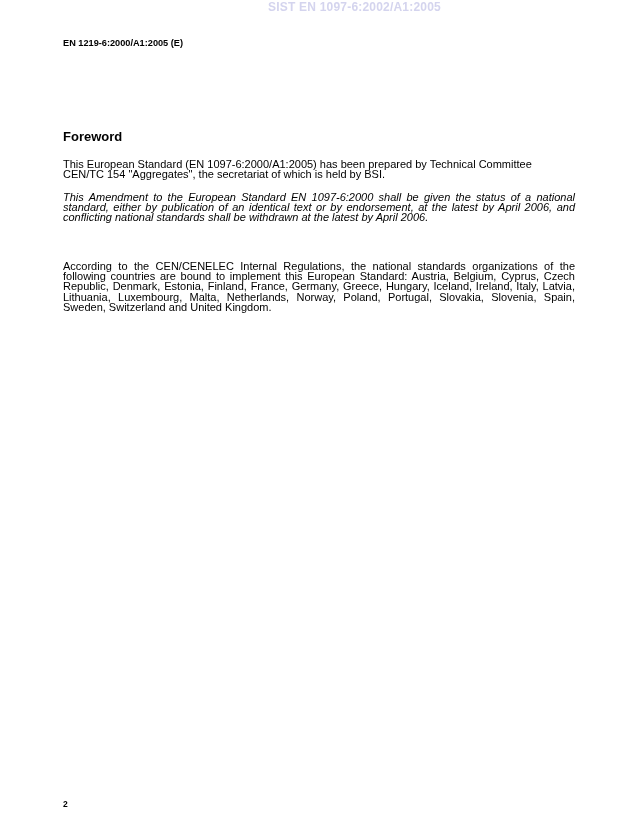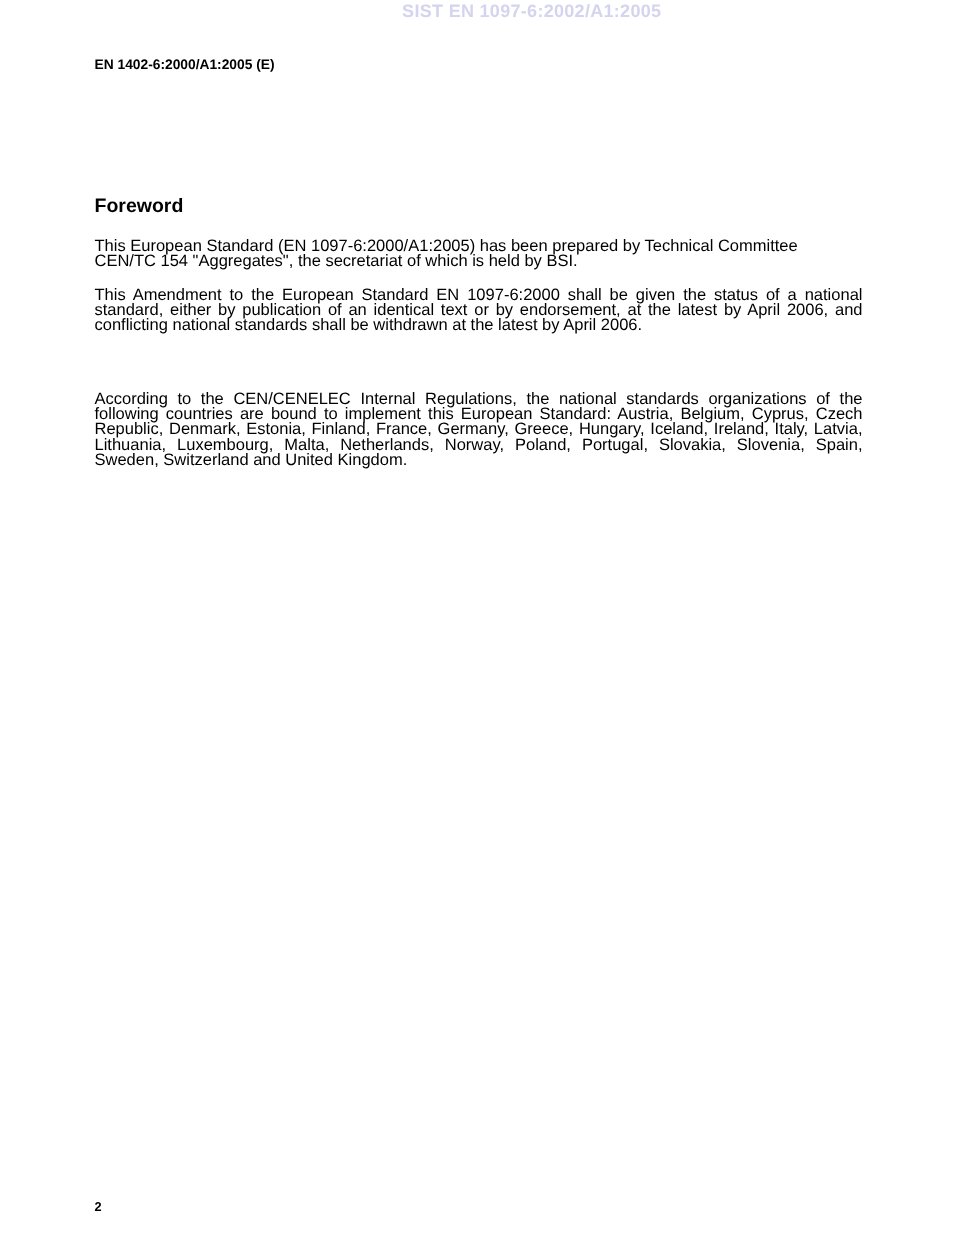--- a/index.html
+++ b/index.html
@@ -2,31 +2,31 @@
 <html><head>
 <meta charset="utf-8">
 <style>
   html, body { margin: 0; padding: 0; background: #ffffff; }
   body { width: 637px; height: 825px; position: relative; overflow: hidden; font-family: "Liberation Sans", sans-serif; color: #000; }
   .watermark { position: absolute; top: 0; left: 0; width: 637px; text-align: center; font-weight: bold; font-size: 12px; color: #d4d4ee; line-height: 14px; letter-spacing: 0.2px; padding-left: 36px; }
   .doc-id { position: absolute; top: 37px; left: 63px; font-weight: bold; font-size: 9.2px; line-height: 12px; }
   .heading { position: absolute; top: 129px; left: 63px; font-weight: bold; font-size: 13px; line-height: 16px; }
   .body { position: absolute; left: 63px; width: 512px; font-size: 11px; line-height: 10.2px; }
   .p1 { top: 159px; }
-  .p2 { top: 192px; text-align: justify; }
+  .p2 { top: 192px; text-align: justify; font-style: italic; }
   .p3 { top: 237px; text-align: justify; margin-top: 24px; }
   .page-num { position: absolute; top: 799px; left: 63px; font-weight: bold; font-size: 8.5px; line-height: 10px; }
   p { margin: 0; }
 </style>
 </head>
 <body>
 
 <div class="watermark">SIST EN 1097-6:2002/A1:2005</div>
 
-<div class="doc-id">EN 1402-6:2000/A1:2005 (E)</div>
+<div class="doc-id">EN 1219-6:2000/A1:2005 (E)</div>
 
 <div class="heading">Foreword</div>
 
 <p class="body p1">This European Standard (EN 1097-6:2000/A1:2005) has been prepared by Technical Committee CEN/TC 154 "Aggregates", the secretariat of which is held by BSI.</p>
 <p class="body p2">This Amendment to the European Standard EN 1097-6:2000 shall be given the status of a national standard, either by publication of an identical text or by endorsement, at the latest by April 2006, and conflicting national standards shall be withdrawn at the latest by April 2006.</p>
 <p class="body p3">According to the CEN/CENELEC Internal Regulations, the national standards organizations of the following countries are bound to implement this European Standard: Austria, Belgium, Cyprus, Czech Republic, Denmark, Estonia, Finland, France, Germany, Greece, Hungary, Iceland, Ireland, Italy, Latvia, Lithuania, Luxembourg, Malta, Netherlands, Norway, Poland, Portugal, Slovakia, Slovenia, Spain, Sweden, Switzerland and United Kingdom.</p>
 
 <div class="page-num">2</div>
 
 </body></html>

